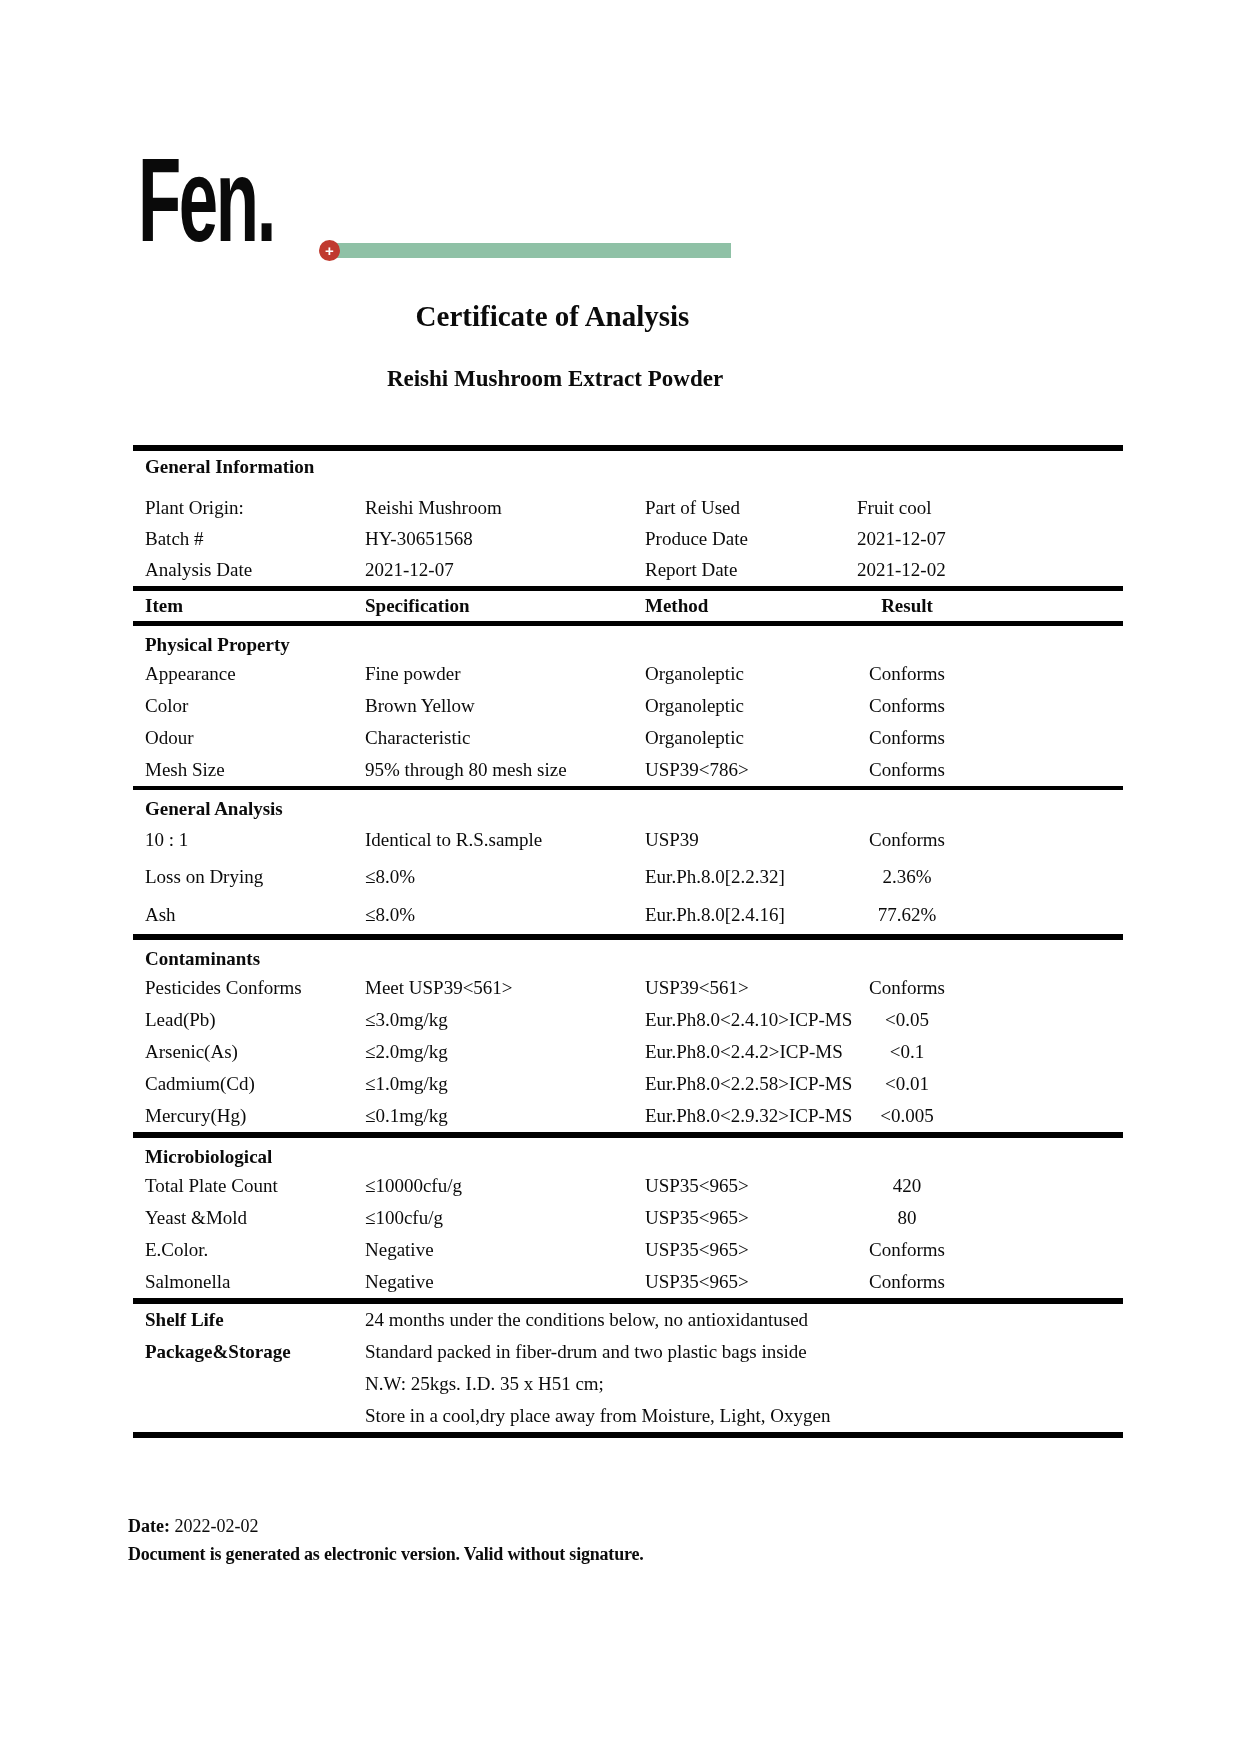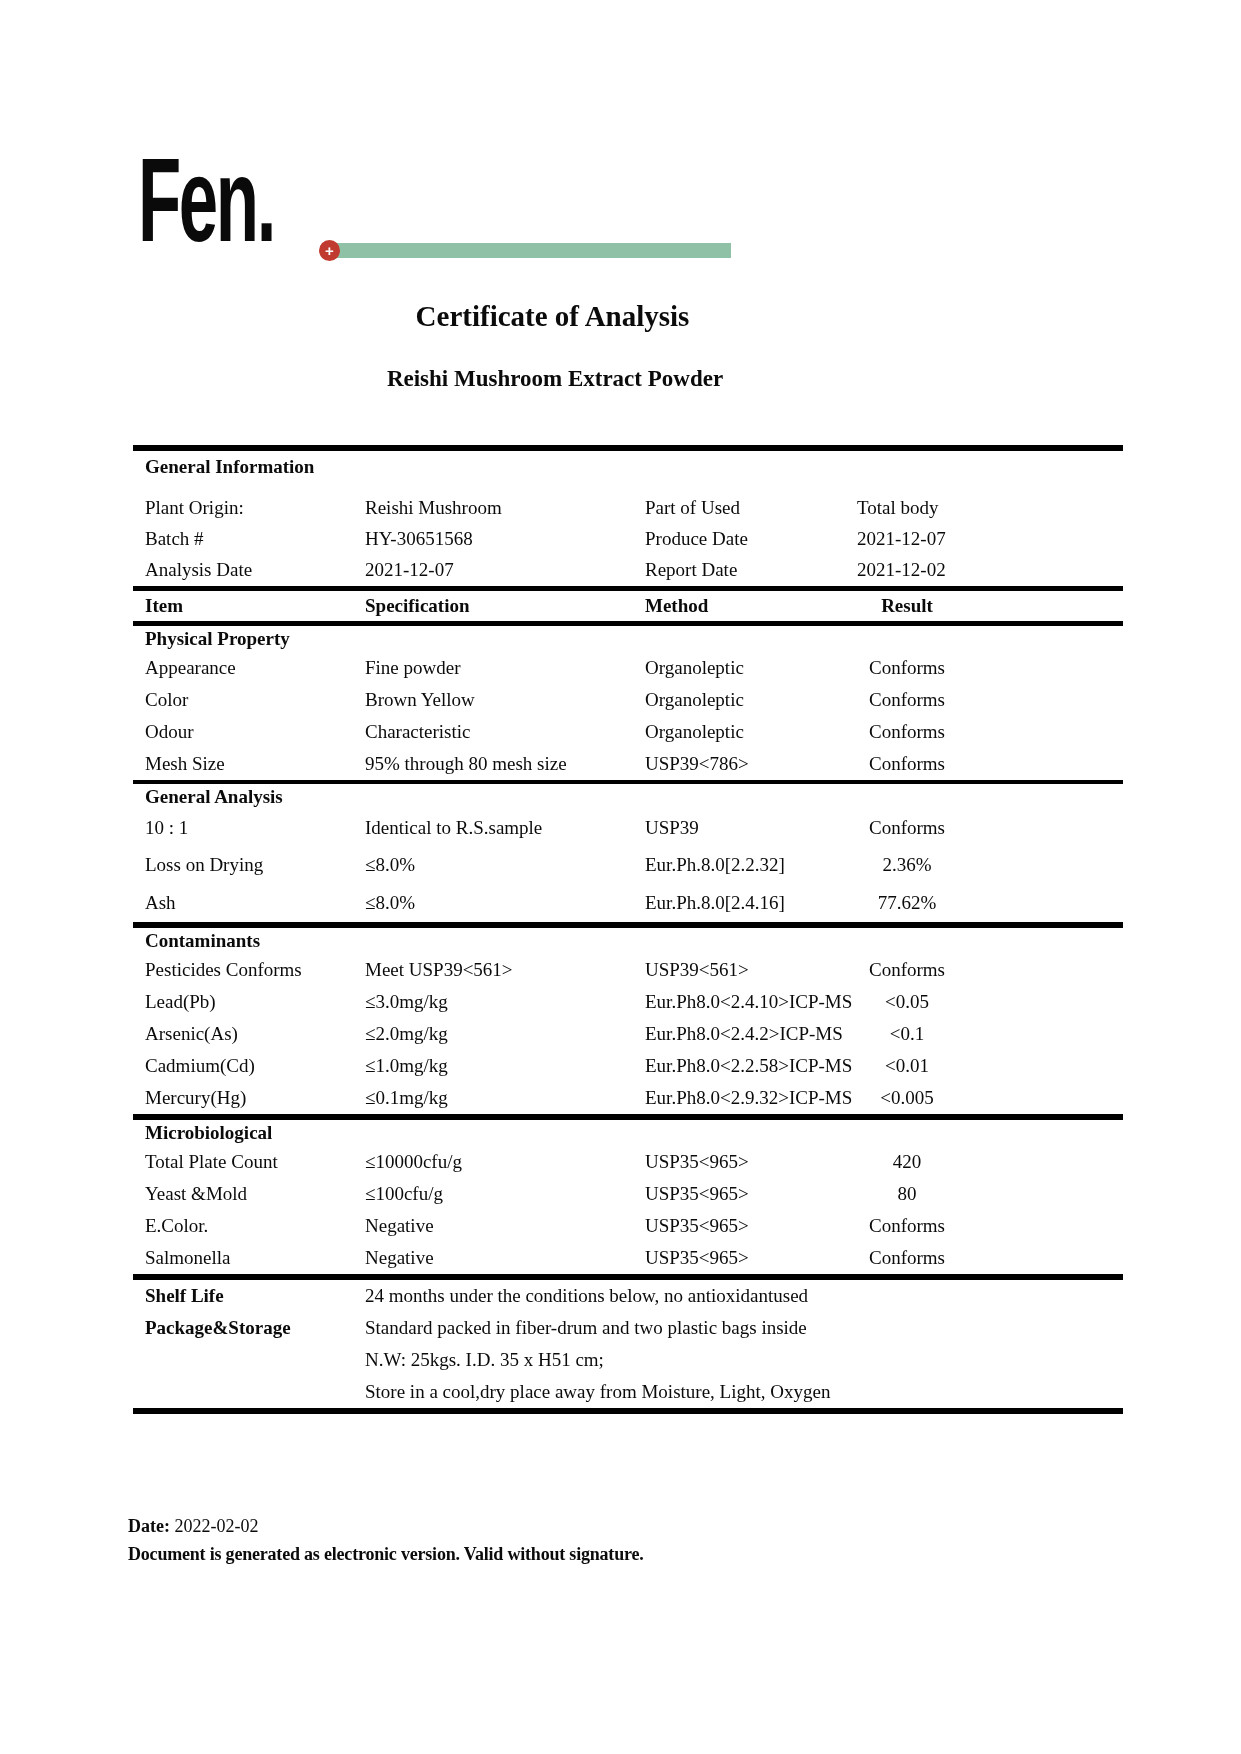--- a/index.html
+++ b/index.html
@@ -29,21 +29,21 @@
   #coa-table{position:absolute;left:133px;top:445px;width:990px;}
   .rule{background:#000000;width:100%;}
   .r6{height:6px;} .r5{height:5px;} .r4{height:4px;}
   .rule.gap1{margin-top:1px;}
   .row{display:grid;grid-template-columns:232px 280px 212px 100px 1fr;align-items:center;}
   .row > div{white-space:nowrap;}
   .c1{padding-left:12px;}
   .result{text-align:center;}
   .v2{grid-column:4 / 6;}
   .span-right{grid-column:2 / 6;}
-  .sec-head{padding-left:12px;font-weight:700;display:flex;align-items:center;height:26px;}
+  .sec-head{padding-left:12px;font-weight:700;display:flex;align-items:center;height:26px;margin-top:6px;}
   #gi-head{margin-top:4px;height:24px;}
   #gi-rows{margin-top:13px;}
   #gi-rows .row{height:31px;}
   #col-head{height:30px;font-weight:700;}
   .trow{height:32px;}
   .h36{height:36px;} .h38{height:38px;}
   .bold{font-weight:700;}
   
   #footer{position:absolute;left:128px;top:1512px;line-height:28px;font-size:18px;}
   #footer .note{font-weight:700;letter-spacing:-0.2px;}
@@ -64,21 +64,21 @@
 
   <div class="rule r6"></div>
 
   <div id="gi-head" class="sec-head">General Information</div>
 
   <div id="gi-rows">
     <div class="row">
       <div class="c1">Plant Origin:</div>
       <div>Reishi Mushroom</div>
       <div>Part of Used</div>
-      <div class="v2">Total body</div>
+      <div class="v2">Fruit cool</div>
     </div>
     <div class="row">
       <div class="c1">Batch #</div>
       <div>HY-30651568</div>
       <div>Produce Date</div>
       <div class="v2">2021-12-07</div>
     </div>
     <div class="row">
       <div class="c1">Analysis Date</div>
       <div>2021-12-07</div>

